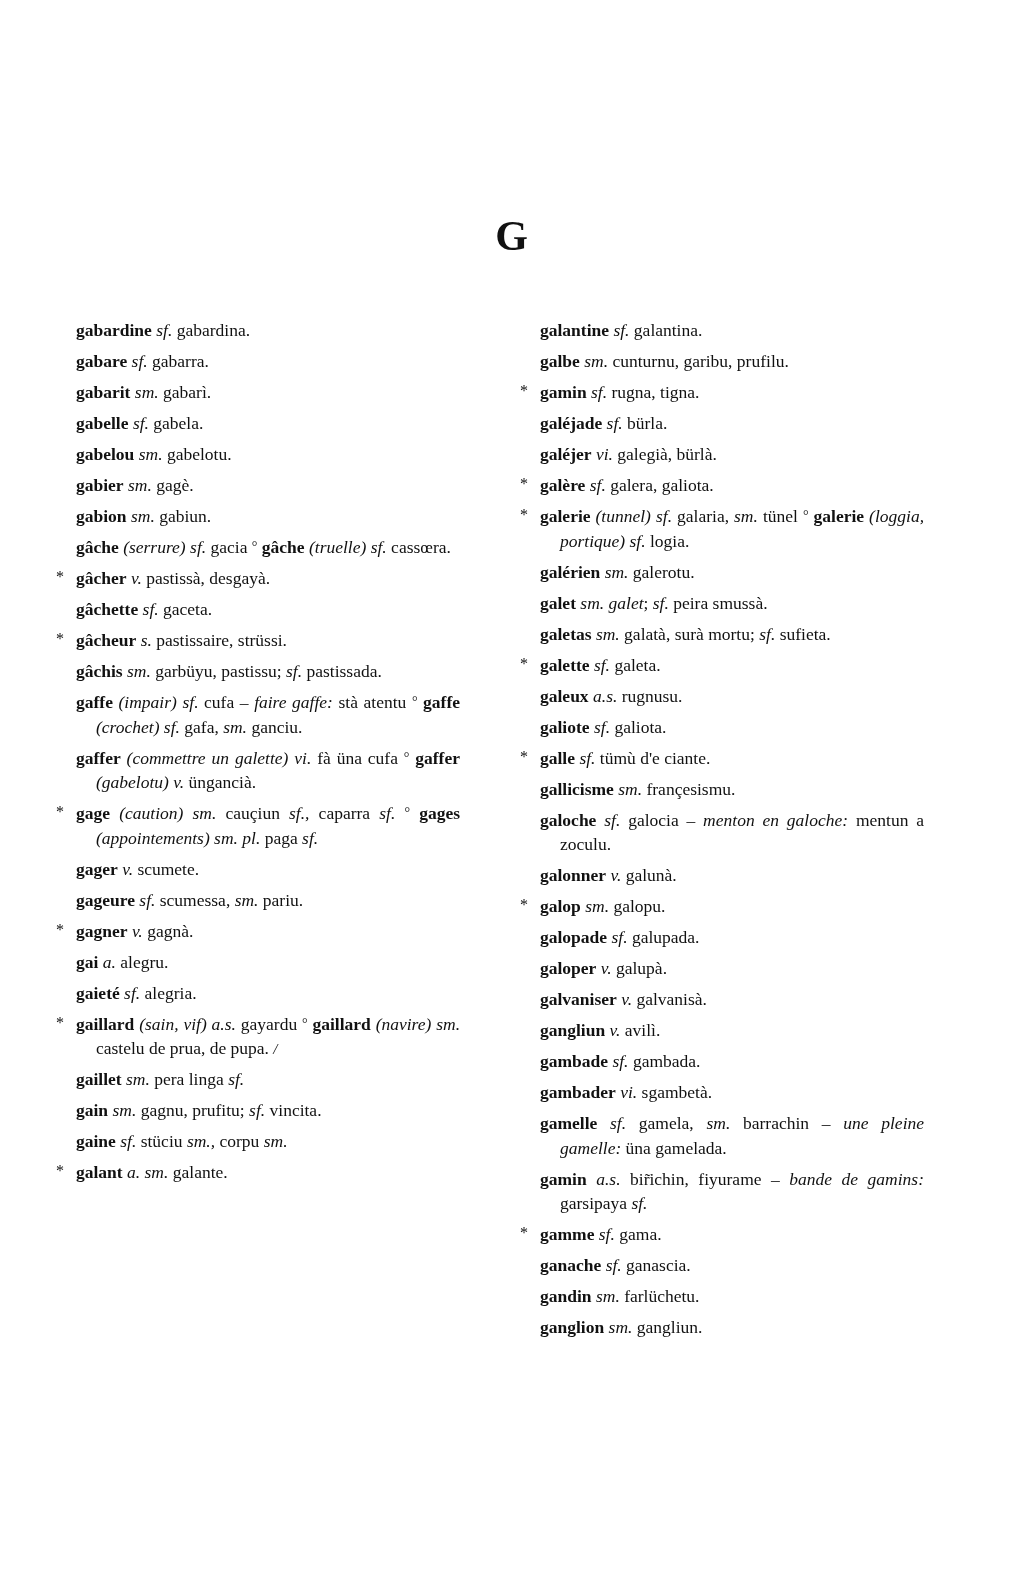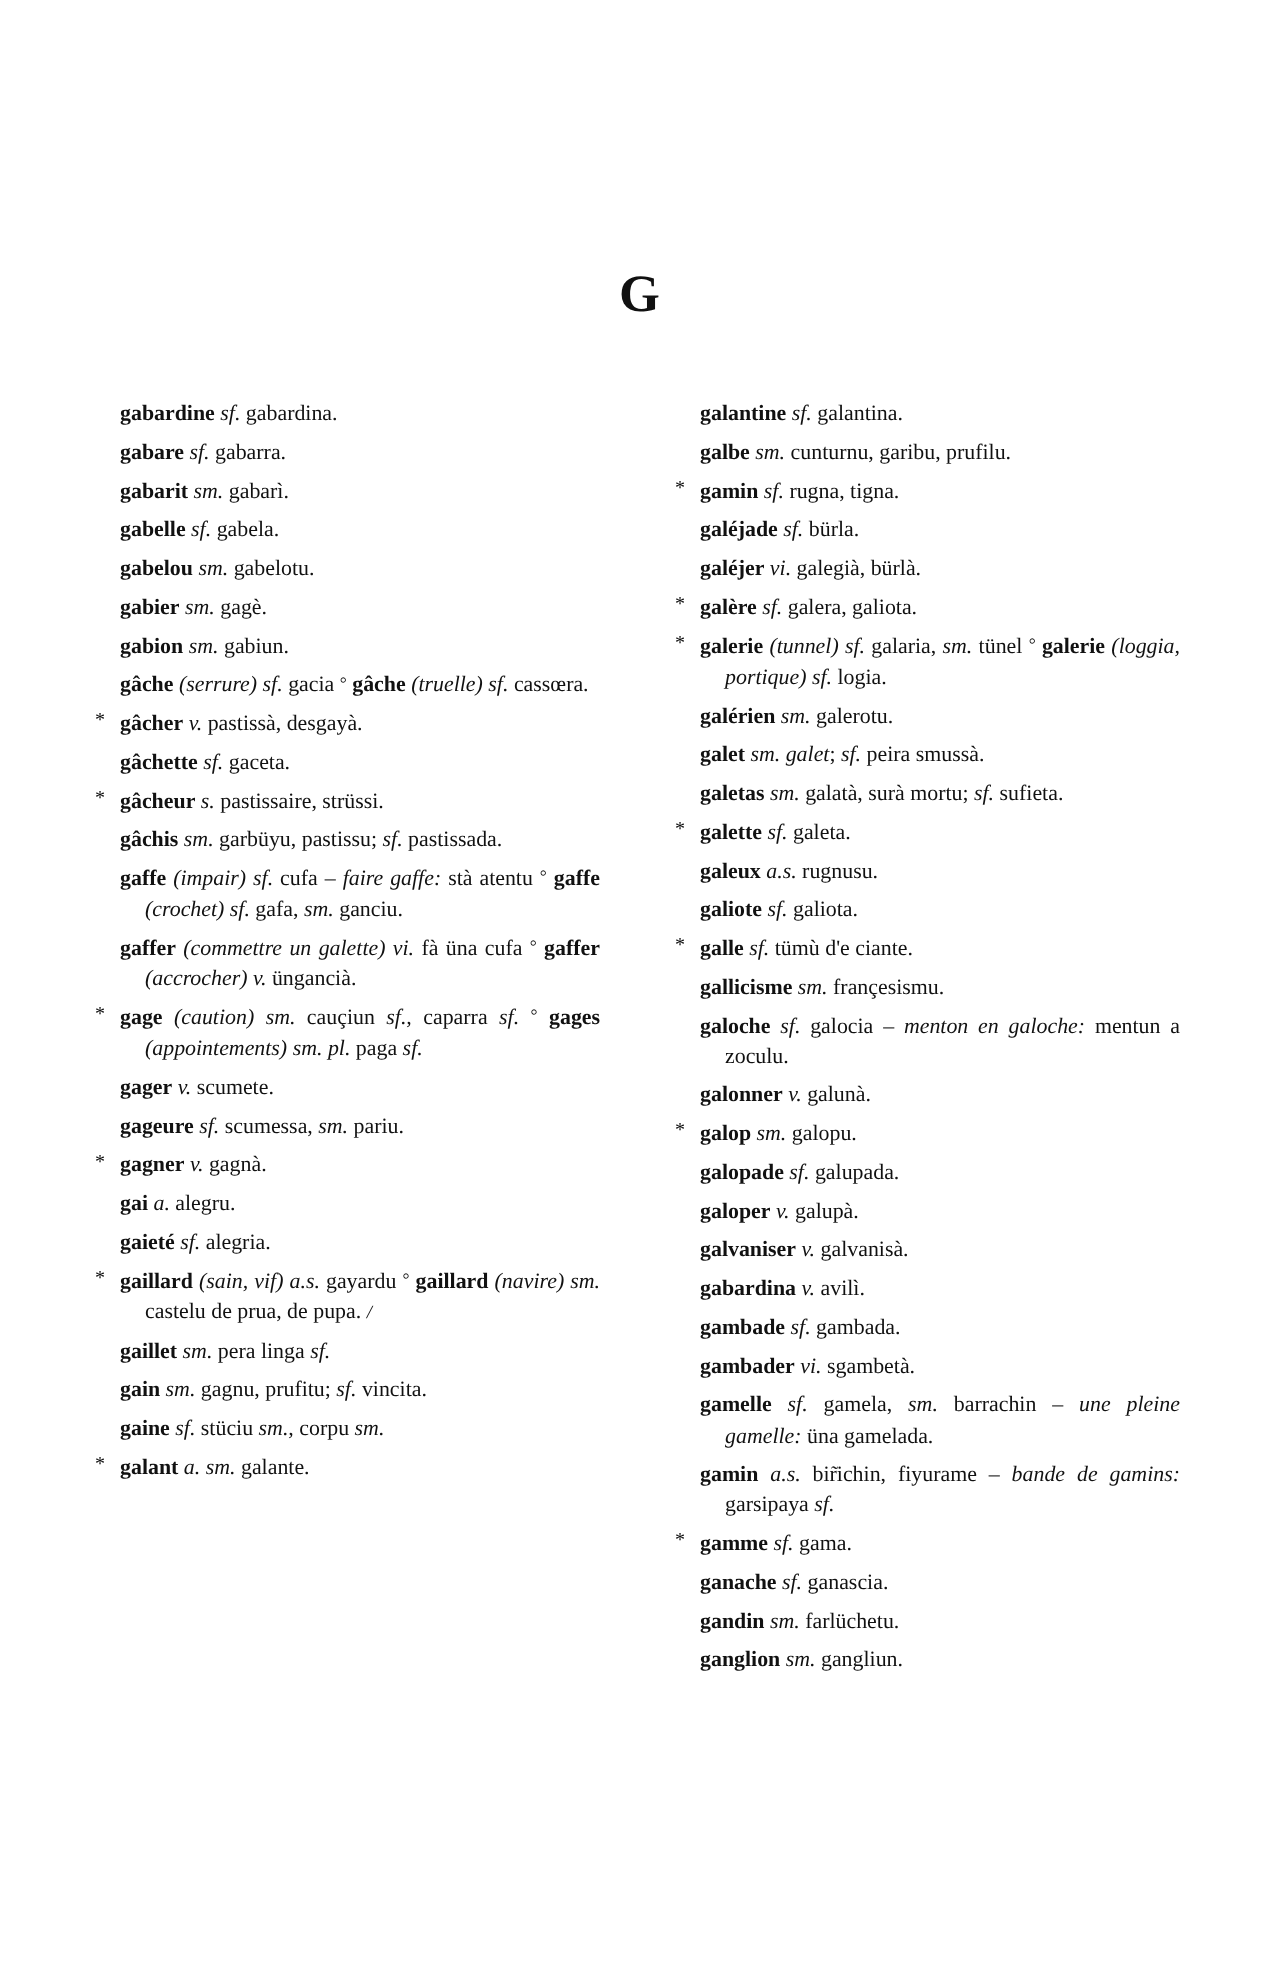--- a/index.html
+++ b/index.html
@@ -27,21 +27,21 @@
     top: 212px;
     width: 1024px;
     text-align: center;
     font-size: 42px;
     font-weight: bold;
     font-family: "Liberation Serif", serif;
     letter-spacing: 1px;
   }
   .columns {
     position: absolute;
-    left: 96px;
+    left: 76px;
     top: 318px;
     width: 848px;
     display: flex;
     flex-direction: row;
     gap: 80px;
   }
   .column {
     width: 384px;
   }
   .entry {
@@ -105,21 +105,21 @@
         <div class="entry hang"><span class="body"><span class="hw">gabelle</span> <span class="it">sf.</span> gabela.</span></div>
         <div class="entry hang"><span class="body"><span class="hw">gabelou</span> <span class="it">sm.</span> gabelotu.</span></div>
         <div class="entry hang"><span class="body"><span class="hw">gabier</span> <span class="it">sm.</span> gagè.</span></div>
         <div class="entry hang"><span class="body"><span class="hw">gabion</span> <span class="it">sm.</span> gabiun.</span></div>
         <div class="entry hang"><span class="body"><span class="hw">gâche</span> <span class="it">(serrure)</span> <span class="it">sf.</span> gacia <span class="deg">°</span> <span class="hw">gâche</span> <span class="it">(truelle)</span> <span class="it">sf.</span> cassœra.</span></div>
         <div class="entry hang"><span class="star">*</span><span class="body"><span class="hw">gâcher</span> <span class="it">v.</span> pastissà, desgayà.</span></div>
         <div class="entry hang"><span class="body"><span class="hw">gâchette</span> <span class="it">sf.</span> gaceta.</span></div>
         <div class="entry hang"><span class="star">*</span><span class="body"><span class="hw">gâcheur</span> <span class="it">s.</span> pastissaire, strüssi.</span></div>
         <div class="entry hang"><span class="body"><span class="hw">gâchis</span> <span class="it">sm.</span> garbüyu, pastissu; <span class="it">sf.</span> pastissada.</span></div>
         <div class="entry hang"><span class="body"><span class="hw">gaffe</span> <span class="it">(impair)</span> <span class="it">sf.</span> cufa – <span class="it">faire gaffe:</span> stà atentu <span class="deg">°</span> <span class="hw">gaffe</span> <span class="it">(crochet)</span> <span class="it">sf.</span> gafa, <span class="it">sm.</span> ganciu.</span></div>
-        <div class="entry hang"><span class="body"><span class="hw">gaffer</span> <span class="it">(commettre un galette)</span> <span class="it">vi.</span> fà üna cufa <span class="deg">°</span> <span class="hw">gaffer</span> <span class="it">(accrocher)</span> <span class="it">v.</span> ün­gancià.</span></div>
+        <div class="entry hang"><span class="body"><span class="hw">gaffer</span> <span class="it">(commettre un galette)</span> <span class="it">vi.</span> fà üna cufa <span class="deg">°</span> <span class="hw">gaffer</span> <span class="it">(gabelotu)</span> <span class="it">v.</span> ün­gancià.</span></div>
         <div class="entry hang"><span class="star">*</span><span class="body"><span class="hw">gage</span> <span class="it">(caution)</span> <span class="it">sm.</span> cauçiun <span class="it">sf.,</span> caparra <span class="it">sf.</span> <span class="deg">°</span> <span class="hw">gages</span> <span class="it">(appointements)</span> <span class="it">sm. pl.</span> paga <span class="it">sf.</span></span></div>
         <div class="entry hang"><span class="body"><span class="hw">gager</span> <span class="it">v.</span> scumete.</span></div>
         <div class="entry hang"><span class="body"><span class="hw">gageure</span> <span class="it">sf.</span> scumessa, <span class="it">sm.</span> pariu.</span></div>
         <div class="entry hang"><span class="star">*</span><span class="body"><span class="hw">gagner</span> <span class="it">v.</span> gagnà.</span></div>
         <div class="entry hang"><span class="body"><span class="hw">gai</span> <span class="it">a.</span> alegru.</span></div>
         <div class="entry hang"><span class="body"><span class="hw">gaieté</span> <span class="it">sf.</span> alegria.</span></div>
         <div class="entry hang"><span class="star">*</span><span class="body"><span class="hw">gaillard</span> <span class="it">(sain, vif)</span> <span class="it">a.s.</span> gayardu <span class="deg">°</span> <span class="hw">gaillard</span> <span class="it">(navire)</span> <span class="it">sm.</span> castelu de prua, de pupa. <span class="slash">/</span></span></div>
         <div class="entry hang"><span class="body"><span class="hw">gaillet</span> <span class="it">sm.</span> pera linga <span class="it">sf.</span></span></div>
         <div class="entry hang"><span class="body"><span class="hw">gain</span> <span class="it">sm.</span> gagnu, prufitu; <span class="it">sf.</span> vincita.</span></div>
         <div class="entry hang"><span class="body"><span class="hw">gaine</span> <span class="it">sf.</span> stüciu <span class="it">sm.,</span> corpu <span class="it">sm.</span></span></div>
@@ -140,21 +140,21 @@
         <div class="entry hang"><span class="body"><span class="hw">galeux</span> <span class="it">a.s.</span> rugnusu.</span></div>
         <div class="entry hang"><span class="body"><span class="hw">galiote</span> <span class="it">sf.</span> galiota.</span></div>
         <div class="entry hang"><span class="star">*</span><span class="body"><span class="hw">galle</span> <span class="it">sf.</span> tümù d'e ciante.</span></div>
         <div class="entry hang"><span class="body"><span class="hw">gallicisme</span> <span class="it">sm.</span> françesismu.</span></div>
         <div class="entry hang"><span class="body"><span class="hw">galoche</span> <span class="it">sf.</span> galocia – <span class="it">menton en galoche:</span> mentun a zoculu.</span></div>
         <div class="entry hang"><span class="body"><span class="hw">galonner</span> <span class="it">v.</span> galunà.</span></div>
         <div class="entry hang"><span class="star">*</span><span class="body"><span class="hw">galop</span> <span class="it">sm.</span> galopu.</span></div>
         <div class="entry hang"><span class="body"><span class="hw">galopade</span> <span class="it">sf.</span> galupada.</span></div>
         <div class="entry hang"><span class="body"><span class="hw">galoper</span> <span class="it">v.</span> galupà.</span></div>
         <div class="entry hang"><span class="body"><span class="hw">galvaniser</span> <span class="it">v.</span> galvanisà.</span></div>
-        <div class="entry hang"><span class="body"><span class="hw">gabardina</span> <span class="it">v.</span> avilì.</span></div>
+        <div class="entry hang"><span class="body"><span class="hw">gangliun</span> <span class="it">v.</span> avilì.</span></div>
         <div class="entry hang"><span class="body"><span class="hw">gambade</span> <span class="it">sf.</span> gambada.</span></div>
         <div class="entry hang"><span class="body"><span class="hw">gambader</span> <span class="it">vi.</span> sgambetà.</span></div>
         <div class="entry hang"><span class="body"><span class="hw">gamelle</span> <span class="it">sf.</span> gamela, <span class="it">sm.</span> barrachin – <span class="it">une pleine gamelle:</span> üna gamelada.</span></div>
         <div class="entry hang"><span class="body"><span class="hw">gamin</span> <span class="it">a.s.</span> bir̃ichin, fiyurame – <span class="it">bande de gamins:</span> garsipaya <span class="it">sf.</span></span></div>
         <div class="entry hang"><span class="star">*</span><span class="body"><span class="hw">gamme</span> <span class="it">sf.</span> gama.</span></div>
         <div class="entry hang"><span class="body"><span class="hw">ganache</span> <span class="it">sf.</span> ganascia.</span></div>
         <div class="entry hang"><span class="body"><span class="hw">gandin</span> <span class="it">sm.</span> farlüchetu.</span></div>
         <div class="entry hang"><span class="body"><span class="hw">ganglion</span> <span class="it">sm.</span> gangliun.</span></div>
       </div>
   </div>

